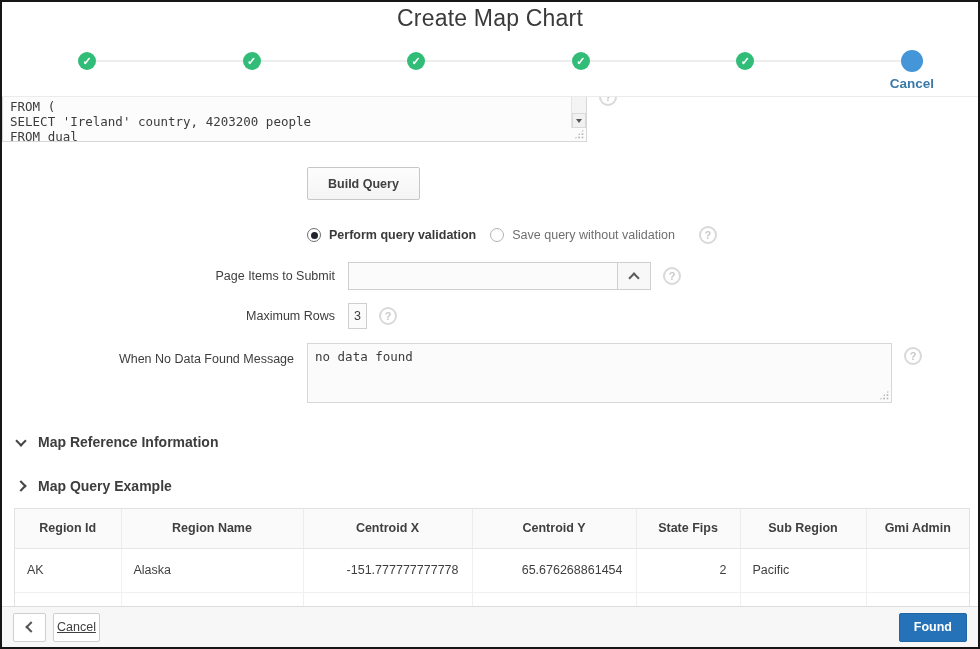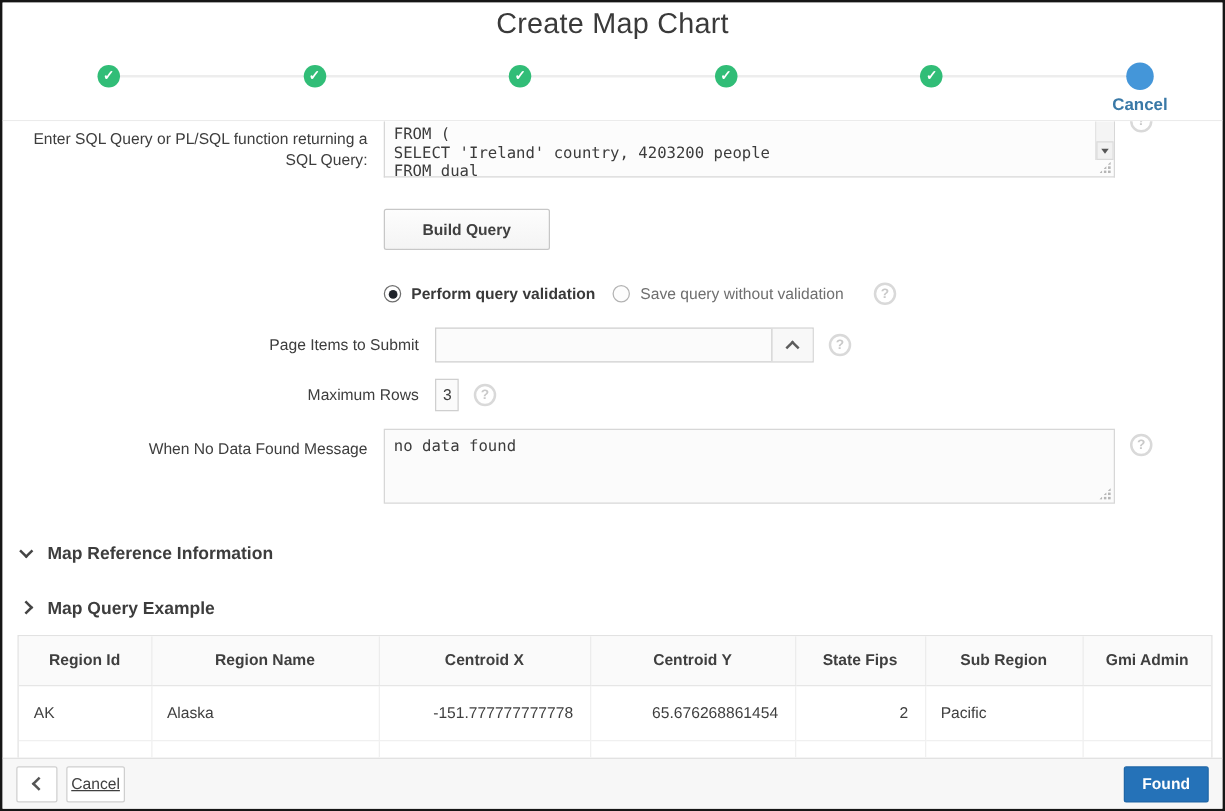--- a/index.html
+++ b/index.html
@@ -31,21 +31,21 @@
   .sbar { position:absolute; top:0; right:0; bottom:13px; width:15px; background:#f4f4f4; border-left:1px solid #e4e4e4; }
   .sbtn { position:absolute; bottom:0; left:0; right:0; height:15px; background:#f1f1f1; border:1px solid #dadada; display:flex; align-items:center; justify-content:center; }
   .tri-down { width:0; height:0; border-left:3.5px solid transparent; border-right:3.5px solid transparent; border-top:4.5px solid #555; }
   .grip { position:absolute; right:2px; bottom:2px; width:10px; height:10px;
           background-image: radial-gradient(#b5b5b5 1px, transparent 1.2px);
           background-size:3.4px 3.4px; clip-path: polygon(100% 0, 100% 100%, 0 100%); }
   .help { width:18px; height:18px; border-radius:50%; border:2px solid #d9d9d9; color:#c9c9c9; font-size:11px; font-weight:bold; display:flex; align-items:center; justify-content:center; flex:0 0 auto; background:#fff; }
   .help-clip { position:absolute; left:597px; top:-9px; }
 
   
-  .btn { display:inline-flex; align-items:center; justify-content:center; background:linear-gradient(#fdfdfd,#f4f4f4); border:1px solid #c7c7c7; border-radius:2px; font-size:12.5px; font-weight:bold; color:#404040; padding:0 30px; height:33px; cursor:pointer; font-family:"Liberation Sans",sans-serif; }
+  .btn { display:inline-flex; align-items:center; justify-content:center; background:linear-gradient(#fdfdfd,#f4f4f4); border:1px solid #c7c7c7; border-radius:2px; font-size:12.5px; font-weight:bold; color:#404040; padding:0 20px; height:33px; cursor:pointer; font-family:"Liberation Sans",sans-serif; }
 
   
   .radio-row { display:flex; align-items:center; }
   .radio { width:14px; height:14px; border-radius:50%; background:#fff; flex:0 0 auto; }
   .radio.sel { border:1px solid #6e6e6e; display:flex; align-items:center; justify-content:center; }
   .radio.sel::after { content:""; width:7px; height:7px; border-radius:50%; background:#20242b; }
   .radio.unsel { border:1px solid #b3b3b3; background:#fdfdfd; }
   .rlabel-sel { font-size:12.5px; font-weight:bold; color:#3a3a3a; margin:0 14px 0 8px; }
   .rlabel-unsel { font-size:12.5px; color:#6f6f6f; margin:0 0 0 8px; }
 
@@ -152,21 +152,20 @@
             </div>
     <div class="step-label">Cancel</div>
   </div>
 </div>
     </div>
   </div>
 
   <div class="fbody">
 
     <div class="frow mt-sql">
-      <div class="flabel pt6">Enter SQL Query or PL/SQL function returning a SQL Query:</div>
       <div class="fctl">
         <div class="codebox">
           <pre>FROM (
 SELECT 'Ireland' country, 4203200 people
 FROM dual</pre>
           <div class="sbar">
             <div class="sbtn">
                 <span class="tri-down"></span>
               </div>
           </div>

